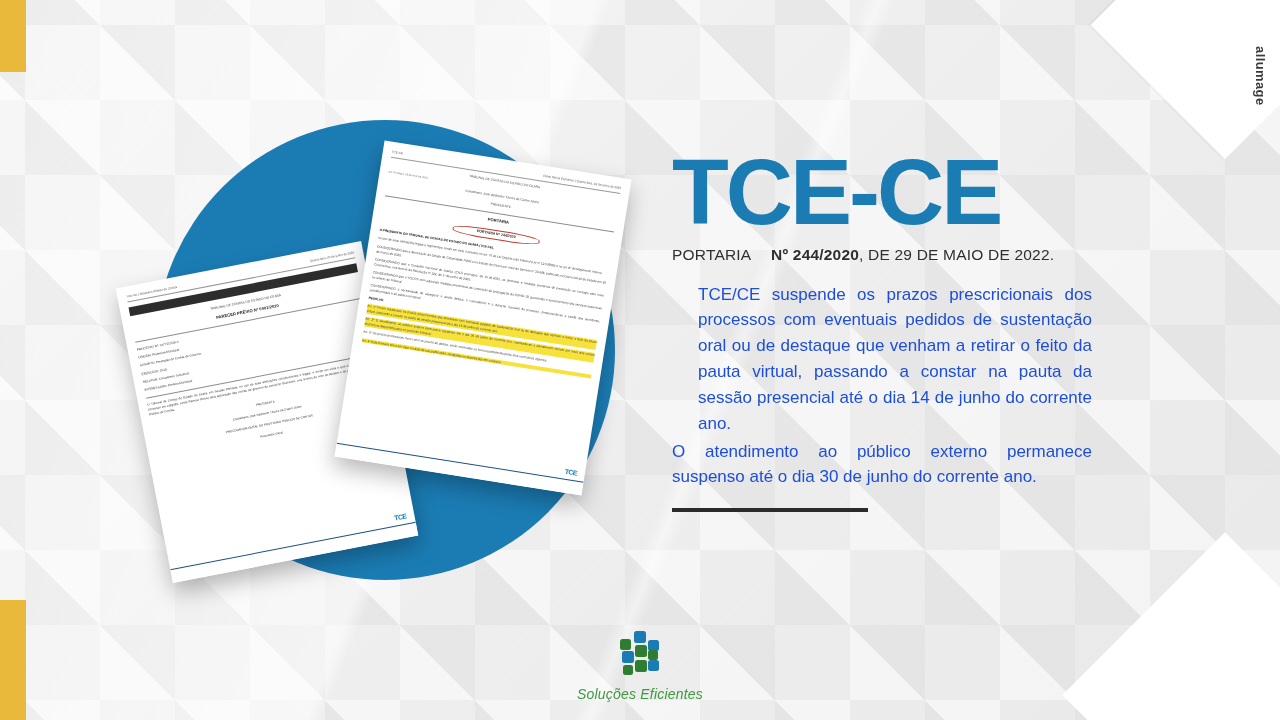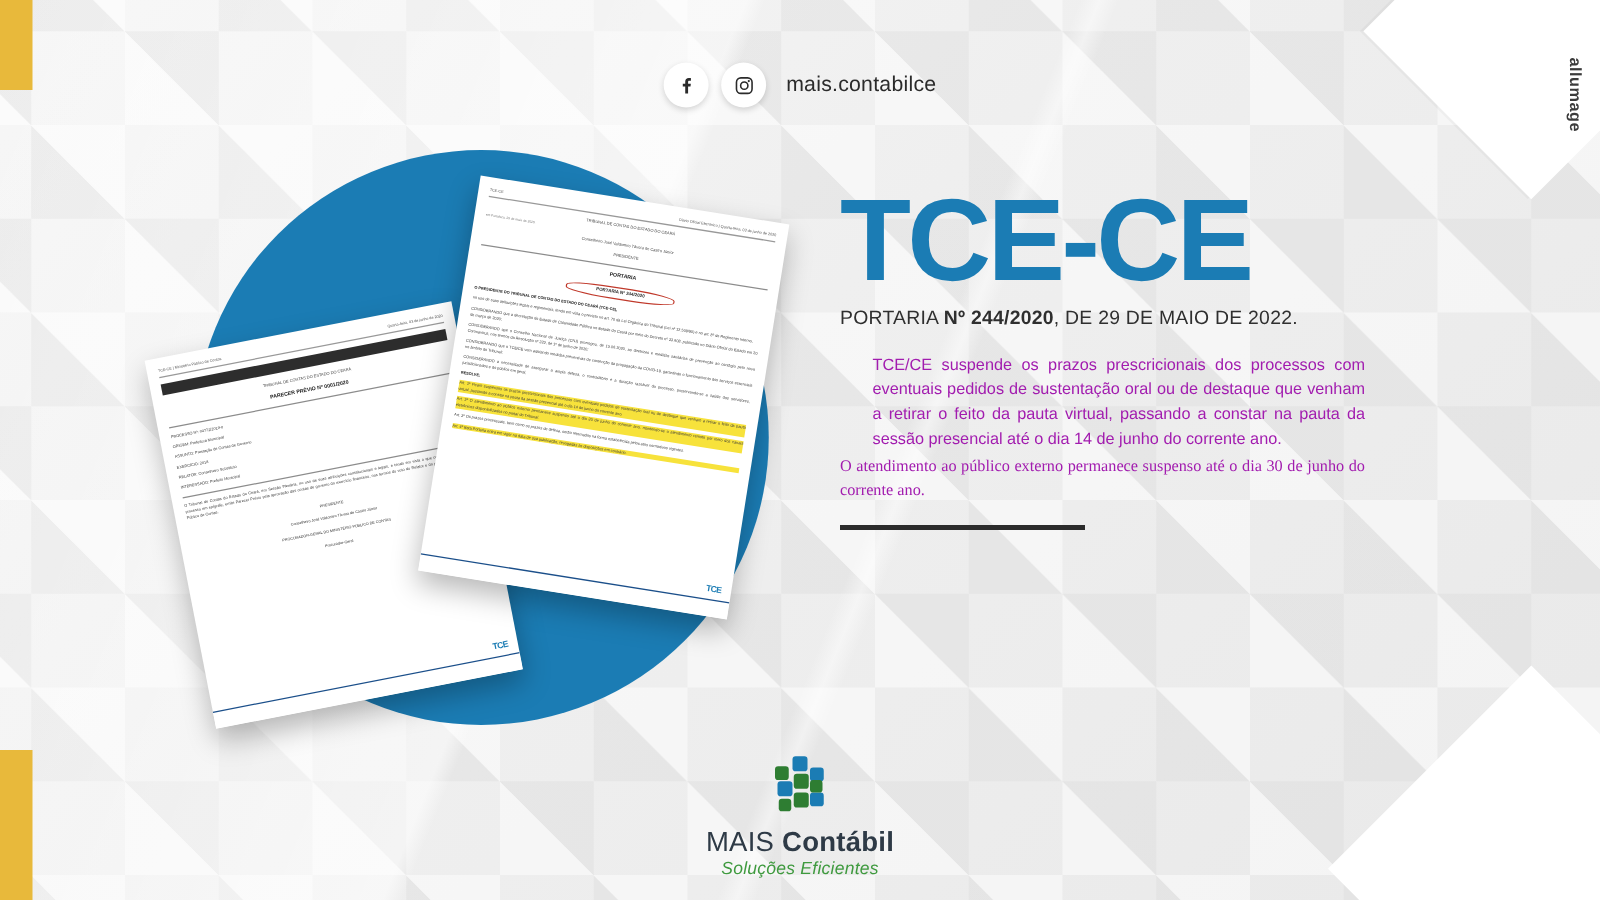--- a/index.html
+++ b/index.html
@@ -248,31 +248,31 @@
     letter-spacing: -3px;
     color: #1b7cb4;
     margin: 0;
   }
   .subhead {
     margin: 10px 0 0;
     font-size: 15.5px;
     color: #2f2f2f;
     letter-spacing: .2px;
   }
-  .subhead b { font-weight: 700; }
+  .subhead b { font-weight: 700; margin-left: 16px; }
   .body-copy {
     margin: 18px 0 0;
-    font-size: 13px;
+    font-size: 17px;
     line-height: 1.52;
-    color: #a21caf;
+    color: #1d4ed8;
     text-align: justify;
   }
   .body-copy .indent { padding-left: 26px; }
   .body-copy p { margin: 0; }
-  .body-copy p + p { margin-top: 2px; font-family: Liberation Serif, serif; }
+  .body-copy p + p { margin-top: 2px; }
   .rule {
     margin-top: 18px;
     width: 196px;
     height: 4px;
     background: #2b2b2b;
   }
 
   
   .footer-logo {
     position: absolute;
@@ -308,35 +308,20 @@
   <div class="bg-base"></div>
   <div class="bg-diamonds"></div>
   <div class="bg-diag"></div>
   <div class="corner-cut-tr"></div>
   <div class="corner-cut-br"></div>
   <div class="corner-tl"></div>
   <div class="corner-bl"></div>
 
   <div class="watermark">allumage</div>
 
-  <div class="social-bar">
-    <div class="social-circle">
-      <svg width="17" height="17" viewBox="0 0 24 24" aria-hidden="true">
-        <path fill="#2b2b2b" d="M13.5 21v-8h2.7l.4-3.1h-3.1V7.9c0-.9.25-1.5 1.55-1.5h1.65V3.6c-.29-.04-1.27-.12-2.41-.12-2.39 0-4.03 1.46-4.03 4.14v2.28H7.5V13h2.76v8h3.24z"></path>
-      </svg>
-    </div>
-    <div class="social-circle">
-      <svg width="17" height="17" viewBox="0 0 24 24" aria-hidden="true">
-        <rect x="3.2" y="3.2" width="17.6" height="17.6" rx="5" ry="5" fill="none" stroke="#2b2b2b" stroke-width="1.8"></rect>
-        <circle cx="12" cy="12" r="4.1" fill="none" stroke="#2b2b2b" stroke-width="1.8"></circle>
-        <circle cx="17.1" cy="6.9" r="1.25" fill="#2b2b2b"></circle>
-      </svg>
-    </div>
-    <div class="social-handle">mais.contabilce</div>
-  </div>
 
   <div class="blue-circle"></div>
 
   <div class="docs">
 
     <div class="doc doc-back">
       <div class="doc-inner">
         <div class="doc-hdr">
           <span>TCE-CE | Ministério Público de Contas</span>
           <span>Quarta-feira, 03 de junho de 2020</span>
@@ -414,19 +399,16 @@
         <rect x="44" y="31" width="11" height="11" rx="2.5"></rect>
       </g>
       <g fill="#2e7d32">
         <rect x="16" y="10" width="11" height="11" rx="2.5"></rect>
         <rect x="31" y="16" width="12" height="12" rx="2.5"></rect>
         <rect x="31" y="31" width="12" height="12" rx="2.5"></rect>
         <rect x="19" y="36" width="10" height="10" rx="2.5"></rect>
         <rect x="44" y="21" width="10" height="10" rx="2.5"></rect>
       </g>
     </svg>
-    <div class="logo-name">
-      <span>MAIS </span><span class="bold">Contábil</span>
-    </div>
     <div class="logo-tag">Soluções Eficientes</div>
   </div>
 
 </div>
 
 </body></html>

